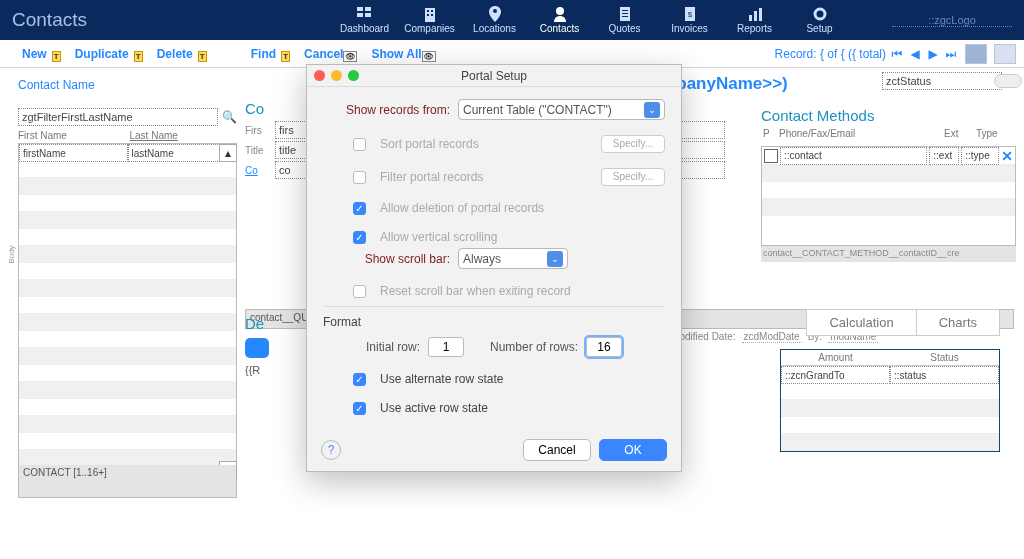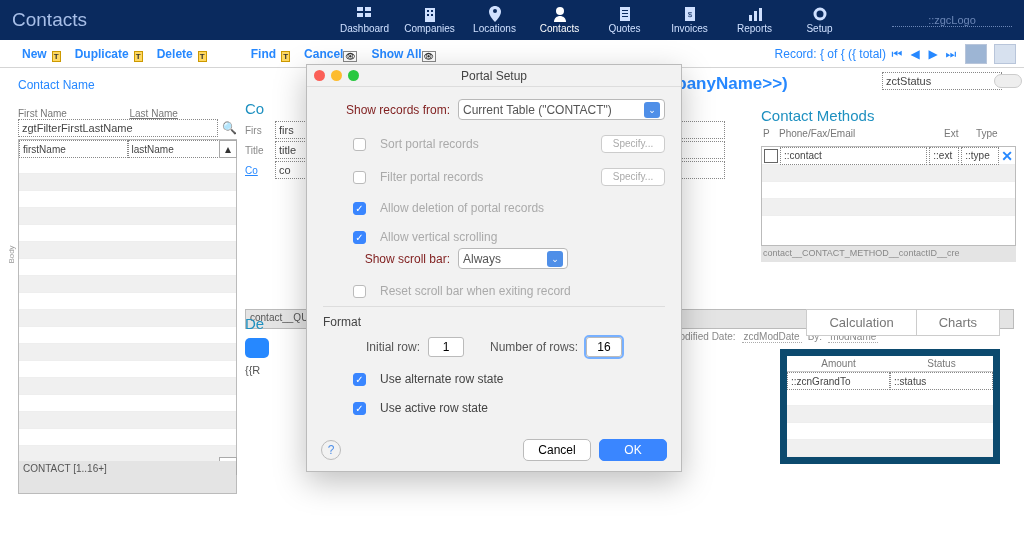--- a/index.html
+++ b/index.html
@@ -72,21 +72,21 @@
   .method-foot{font-size:9px;color:#888;padding:2px;height:16px;background:var(--row-hdr);}
   
   .lower{position:relative;margin-top:50px;}
   .note-area{position:absolute;top:0;left:0;width:370px;}
   .speech{width:24px;height:20px;background:var(--lblue);border-radius:5px;position:relative;margin:6px 0;}
   .speech:after{content:"";position:absolute;bottom:-5px;left:5px;border:5px solid transparent;border-top-color:var(--lblue);}
   .merge{color:#555;font-size:11px;}
   .tabs{position:absolute;right:14px;top:0;display:flex;}
   .tab{padding:5px 22px;border:1px solid #ccc;background:#fff;color:#777;font-size:13px;}
   .tab + .tab{border-left:none;}
-  .gridbox{position:absolute;top:40px;right:14px;width:220px;border:7px solid #0c4a6e;}
+  .gridbox{position:absolute;top:40px;right:14px;width:220px;border:1px solid #0c4a6e;}
   .ghdr{display:flex;font-size:10px;color:#777;border-bottom:1px solid #ccc;}
   .ghdr span{flex:1;text-align:center;padding:2px;}
   .grow{display:flex;height:17px;border-bottom:1px solid #eee;}
   .gridbox .grow:nth-child(even){background:var(--row-alt);}
   .big-portal{margin-top:130px;border:1px solid #bbb;}
   .big-foot{background:var(--row-hdr);font-size:10px;color:#555;padding:2px 4px;height:18px;}
   .auditbar{display:flex;justify-content:center;gap:6px;font-size:10px;color:#888;margin-top:2px;}
   .dot-span{border-bottom:1px dotted #aaa;padding:0 2px;}
   
   .overlay{position:absolute;inset:0;}
@@ -220,27 +220,27 @@
     <div class="viewbtn active"></div>
     <div class="viewbtn"></div>
   </div>
 </div>
 
 <div class="workspace">
   <span class="sidelabel">Body</span>
 
   <div class="leftcol">
     <div class="dash-title">Contact Name</div>
+    <div class="flex">
+      <div class="dotted-field" style="flex:1">zgtFilterFirstLastName</div>
+      <span style="color:#888">🔍</span>
+    </div>
     <div class="flex" style="margin-top:4px">
       <span class="hdr-label" style="flex:1">First Name</span>
       <span class="hdr-label u" style="flex:1">Last Name</span>
-    </div>
-    <div class="flex">
-      <div class="dotted-field" style="flex:1">zgtFilterFirstLastName</div>
-      <span style="color:#888">🔍</span>
     </div>
     <div class="portal-box">
       <div class="prow">
         <div class="dotted-field small" style="flex:1">firstName</div>
         <div class="dotted-field small" style="flex:1">lastName</div>
       </div>
       <div class="scroll-arrow" style="top:0">▴</div>
       <div class="prow"></div>
         <div class="prow"></div>
         <div class="prow"></div>

